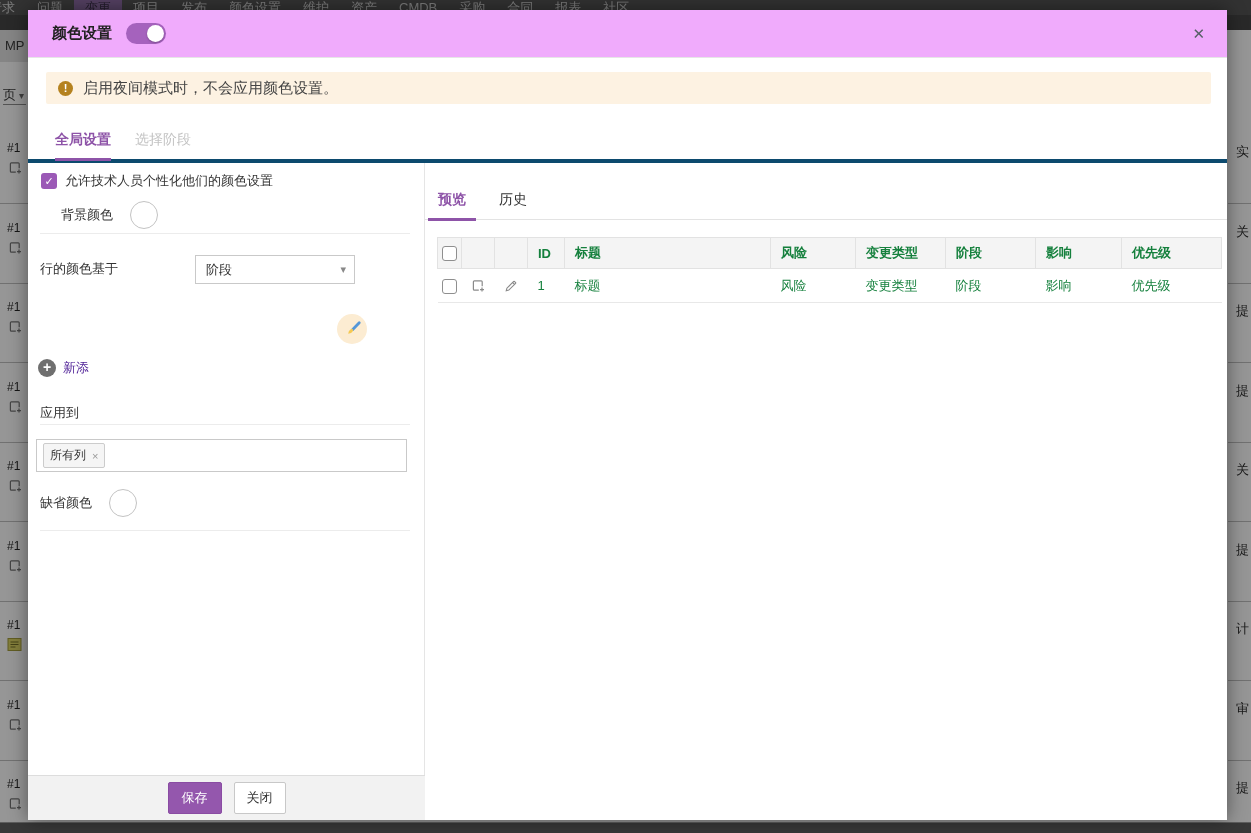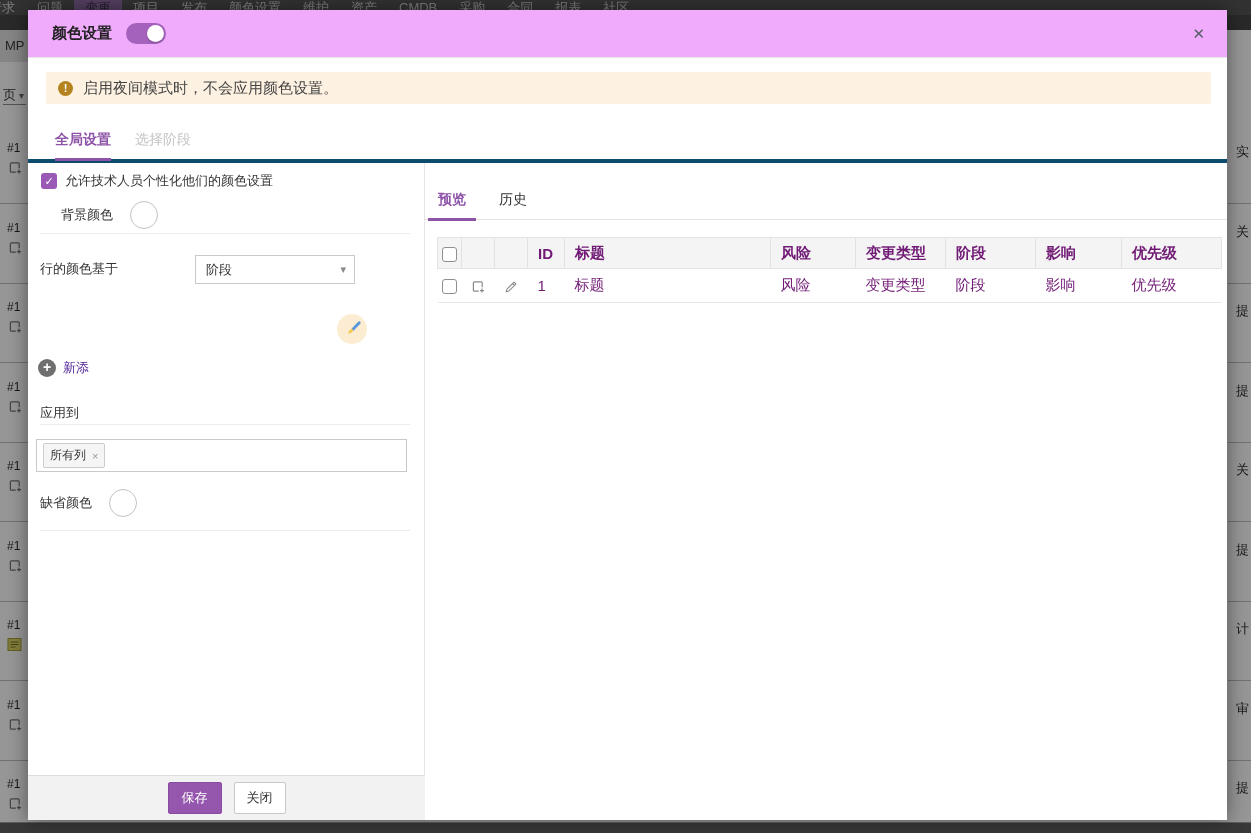--- a/index.html
+++ b/index.html
@@ -89,21 +89,21 @@
   .btn-close { background:#fff; color:#333; border:1px solid #c8c8c8; font-size:13px; padding:6px 12px; border-radius:2px; cursor:pointer; }
 
   
   .pv-tabbar { position:absolute; left:397px; right:0; top:175px; height:35px; border-bottom:1px solid #e3e3e3;
                display:flex; align-items:flex-end; padding-left:3px; }
   .pv-tab { position:relative; font-size:14px; padding:0 10px 10px 10px; margin-right:13px; cursor:pointer; color:#333; }
   .pv-tab.active { color:#8e54a8; font-weight:bold; }
   .pv-tab.active::after { content:""; position:absolute; left:0; right:0; bottom:-2px; height:3px; background:#8e54a8; }
 
   .pv-table-wrap { position:absolute; left:409px; top:227px; }
-  table.pv { border-collapse:collapse; table-layout:fixed; width:784px; font-size:15px; color:#701a75; }
+  table.pv { border-collapse:collapse; table-layout:fixed; width:784px; font-size:13px; color:#15803d; }
   table.pv th { background:#f4f4f4; border:1px solid #e2e2e2; height:31px; text-align:left; padding:0 10px; font-weight:bold; }
   table.pv th.c, table.pv td.c { text-align:center; padding:0; }
   table.pv td { border-bottom:1px solid #e8e8e8; height:34px; padding:0 10px; background:#fff; }
   .cb { display:inline-block; width:15px; height:15px; border:1px solid #8f8f8f; border-radius:3px; background:#fff;
         vertical-align:middle; cursor:pointer; }
   .cell-icon { display:inline-block; width:16px; height:16px; vertical-align:middle; cursor:pointer; }
 </style>
 </head>
 <body>
 

